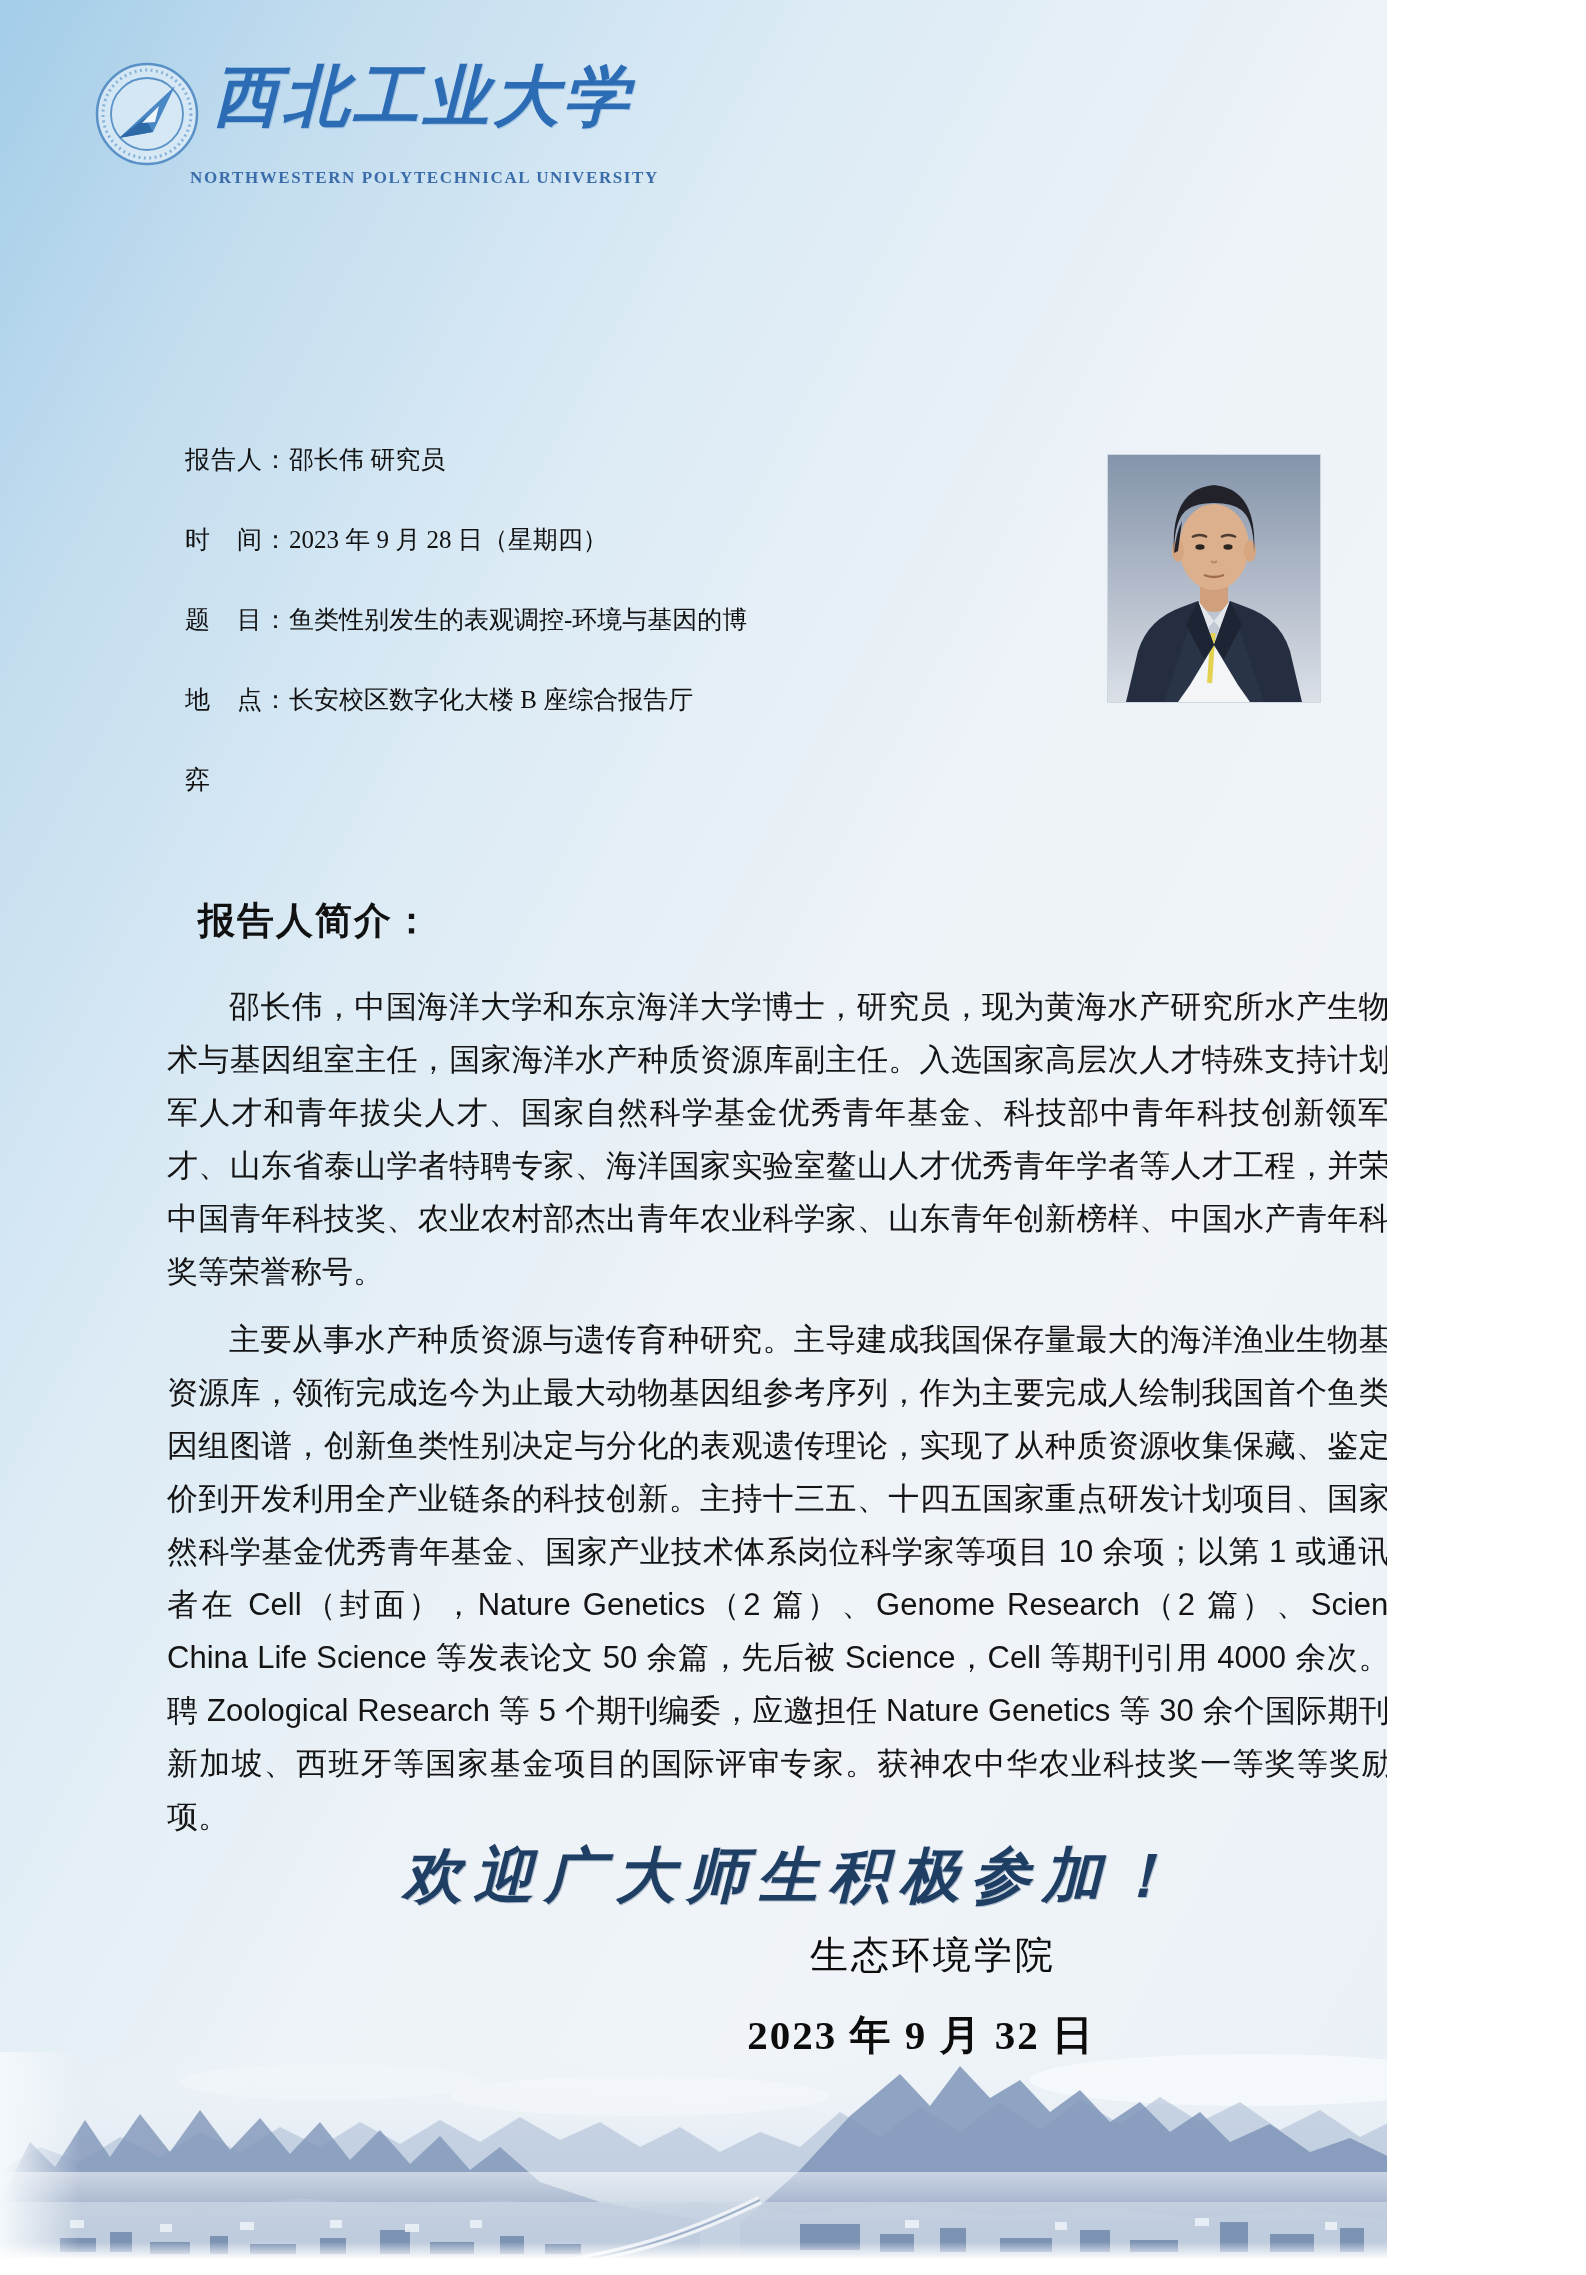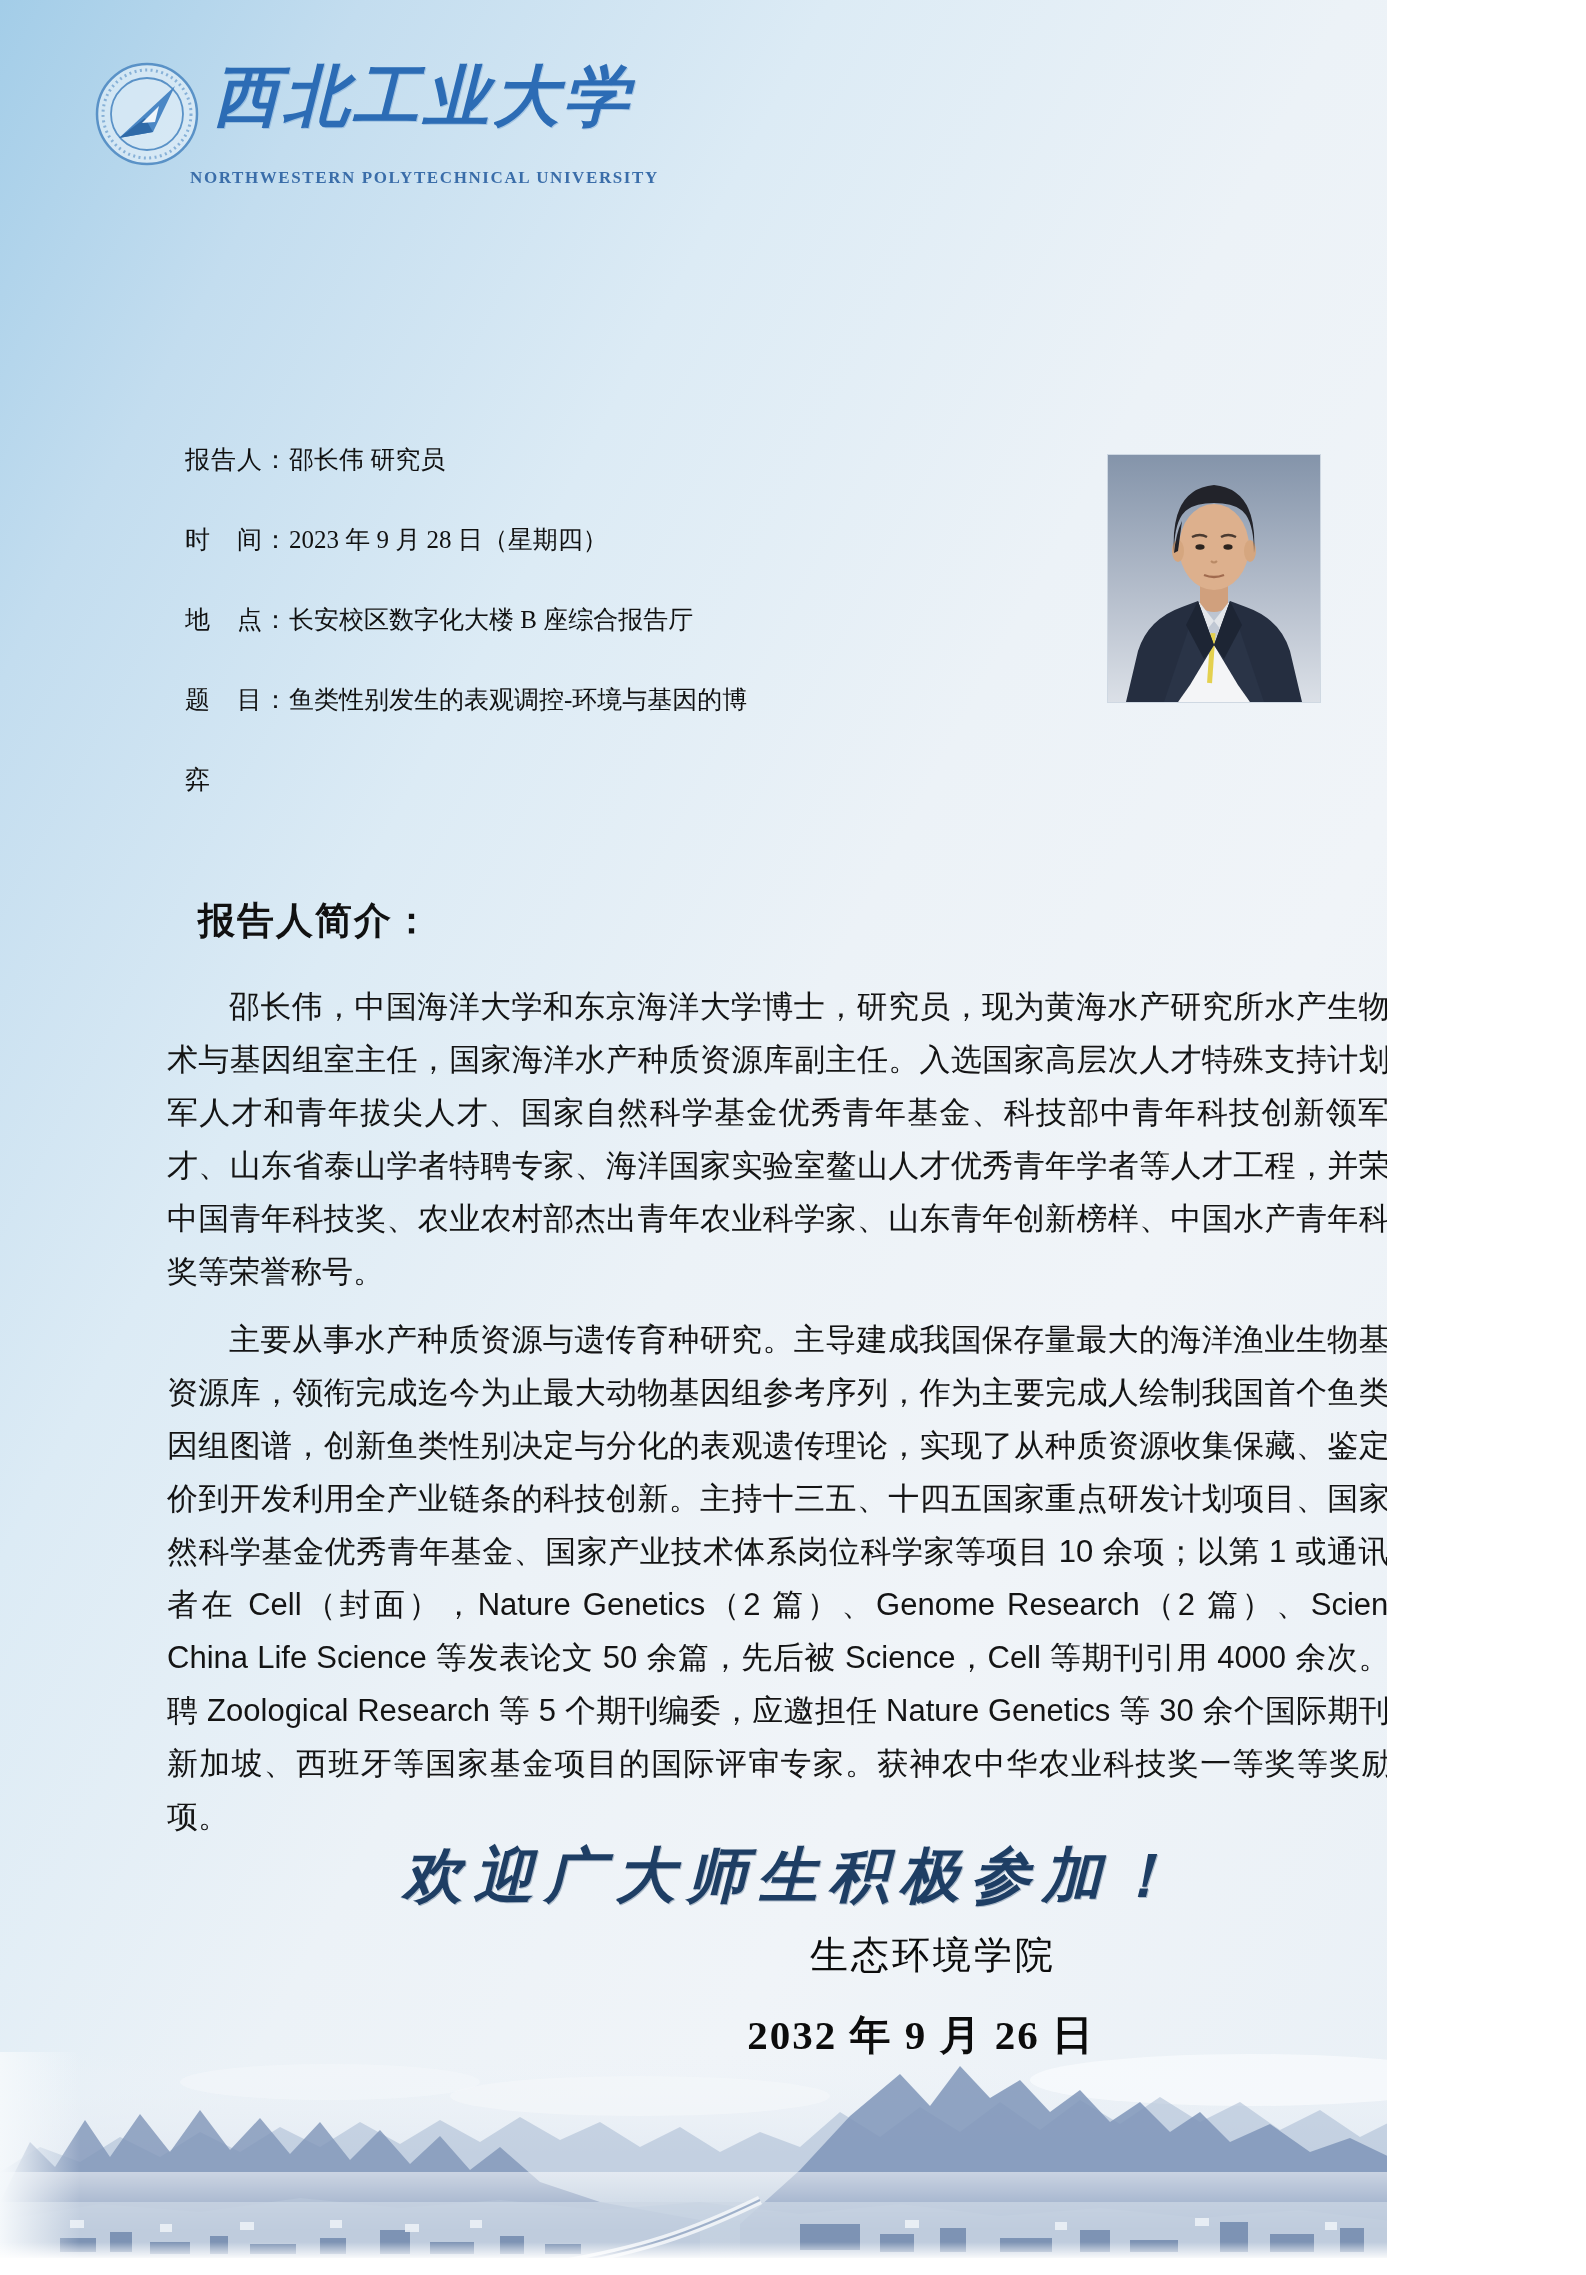--- a/index.html
+++ b/index.html
@@ -90,22 +90,22 @@
       <path d="M49,63 L66,46 L62,62 Z" fill="#eef5fb"></path>
     </svg>
   </div>
   <div class="uni-cn">西北工业大学</div>
   <div class="uni-en">NORTHWESTERN POLYTECHNICAL UNIVERSITY</div>
 
 
   <div class="details">
     <div class="line"><span class="lbl">报告人：</span><span>邵长伟  研究员</span></div>
     <div class="line"><span class="lbl">时　间：</span><span>2023 年 9 月 28 日（星期四）</span></div>
+    <div class="line"><span class="lbl">题　目：</span><span>鱼类性别发生的表观调控-环境与基因的博</span></div>
     <div class="line"><span class="lbl">地　点：</span><span>长安校区数字化大楼 B 座综合报告厅</span></div>
-    <div class="line"><span class="lbl">题　目：</span><span>鱼类性别发生的表观调控-环境与基因的博</span></div>
     <div class="line"><span>弈</span></div>
   </div>
 
   <div class="photo">
     <svg width="212" height="247" viewBox="0 0 212 247">
       <defs>
         <linearGradient id="pbg" x1="0" y1="0" x2="0" y2="1">
           <stop offset="0" stop-color="#8494aa"></stop>
           <stop offset="0.55" stop-color="#b4bdcb"></stop>
           <stop offset="1" stop-color="#dbe0e7"></stop>
@@ -146,21 +146,21 @@
   </div>
 
   <div class="bio-heading">报告人简介：</div>
   <div class="bio">
     <p>邵长伟，中国海洋大学和东京海洋大学博士，研究员，现为黄海水产研究所水产生物技术与基因组室主任，国家海洋水产种质资源库副主任。入选国家高层次人才特殊支持计划领军人才和青年拔尖人才、国家自然科学基金优秀青年基金、科技部中青年科技创新领军人才、山东省泰山学者特聘专家、海洋国家实验室鳌山人才优秀青年学者等人才工程，并荣获中国青年科技奖、农业农村部杰出青年农业科学家、山东青年创新榜样、中国水产青年科技奖等荣誉称号。</p>
     <p>主要从事水产种质资源与遗传育种研究。主导建成我国保存量最大的海洋渔业生物基因资源库，领衔完成迄今为止最大动物基因组参考序列，作为主要完成人绘制我国首个鱼类基因组图谱，创新鱼类性别决定与分化的表观遗传理论，实现了从种质资源收集保藏、鉴定评价到开发利用全产业链条的科技创新。主持十三五、十四五国家重点研发计划项目、国家自然科学基金优秀青年基金、国家产业技术体系岗位科学家等项目 10 余项；以第 1 或通讯作者在 Cell（封面），Nature Genetics（2 篇）、Genome Research（2 篇）、Science China Life Science 等发表论文 50 余篇，先后被 Science，Cell 等期刊引用 4000 余次。受聘 Zoological Research 等 5 个期刊编委，应邀担任 Nature Genetics 等 30 余个国际期刊及新加坡、西班牙等国家基金项目的国际评审专家。获神农中华农业科技奖一等奖等奖励 9 项。</p>
   </div>
 
   <div class="welcome">欢迎广大师生积极参加！</div>
   <div class="signature">生态环境学院</div>
-  <div class="sign-date">2032 年 9 月 26 日</div>
+  <div class="sign-date">2023 年 9 月 32 日</div>
 
   <div class="landscape">
     <svg width="1586" height="223" viewBox="0 0 1586 223">
       <defs>
         <linearGradient id="skyG" x1="0" y1="0" x2="0" y2="1">
           <stop offset="0" stop-color="#eef3f8" stop-opacity="0"></stop>
           <stop offset="0.5" stop-color="#e4ebf3" stop-opacity="0.9"></stop>
           <stop offset="1" stop-color="#dfe7f0"></stop>
         </linearGradient>
         <linearGradient id="hazeG" x1="0" y1="0" x2="0" y2="1">

